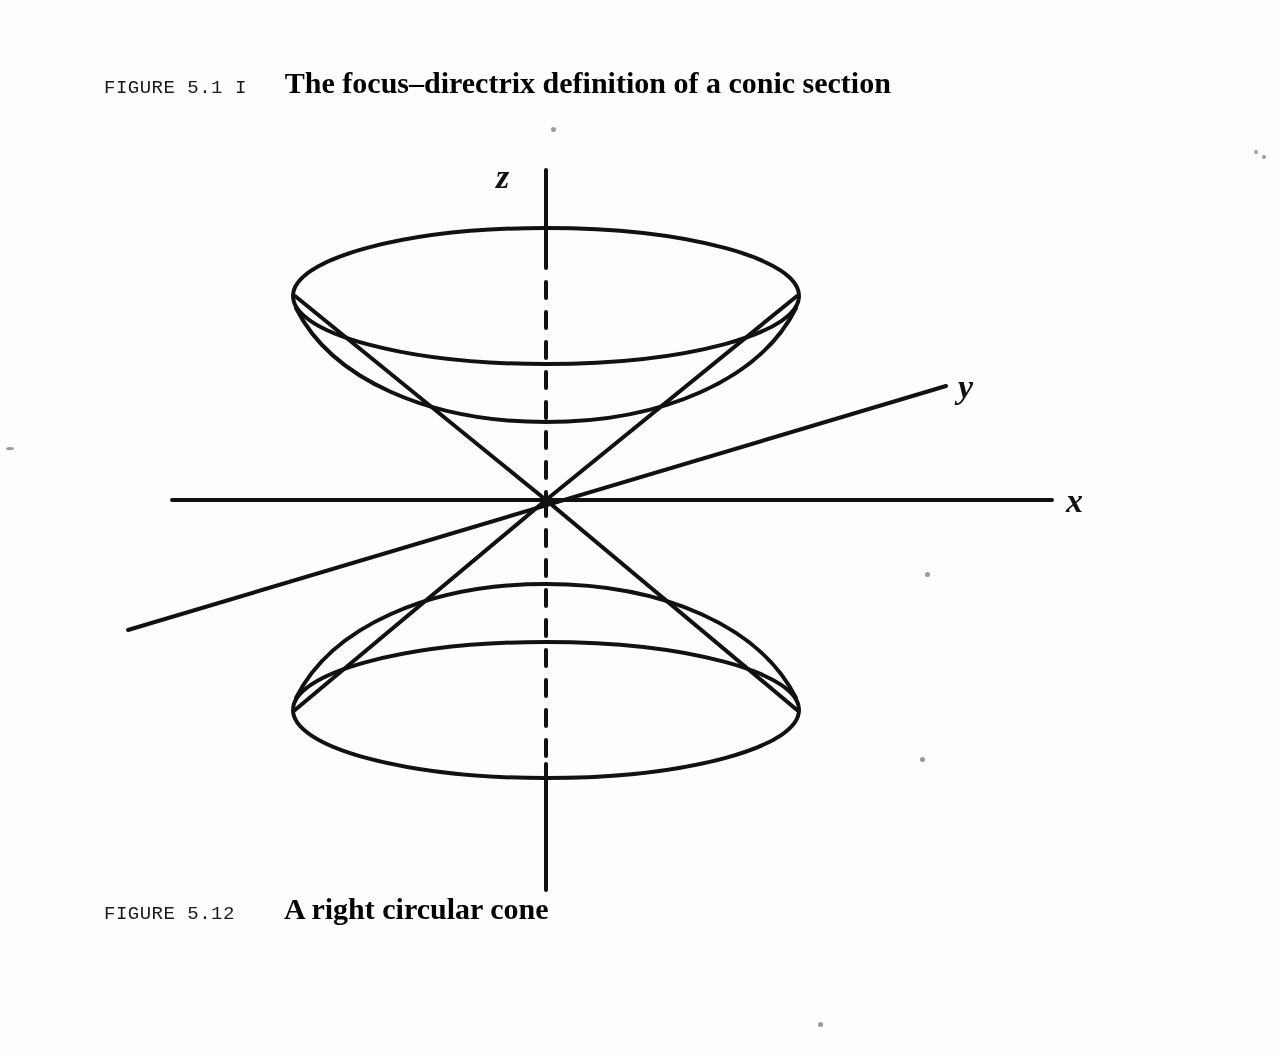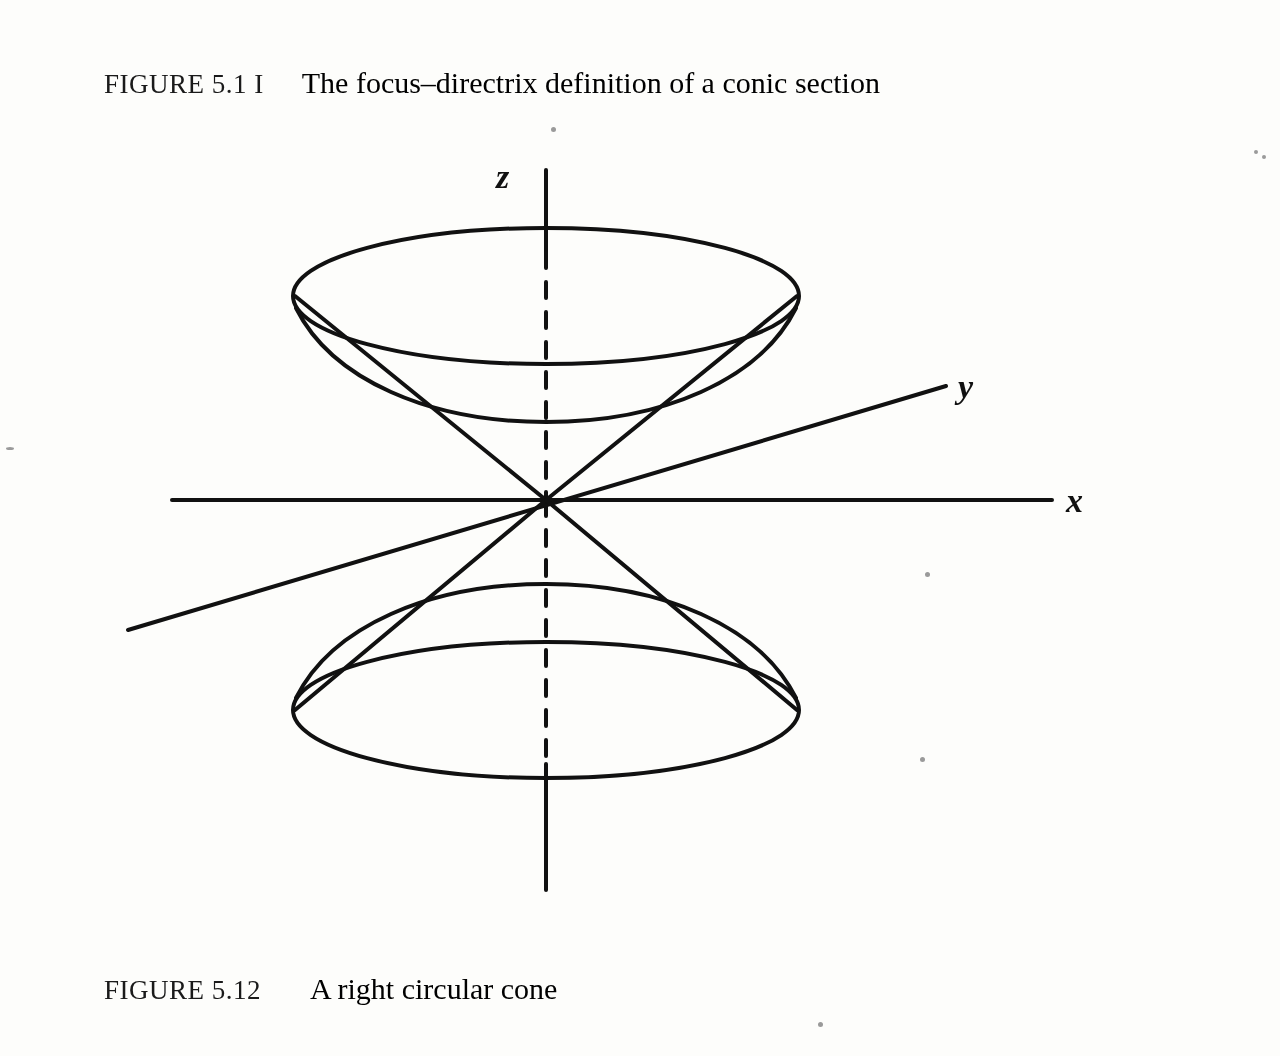--- a/index.html
+++ b/index.html
@@ -23,41 +23,41 @@
   }
 
   
   .caption {
     position: absolute;
     display: flex;
     align-items: baseline;
     white-space: nowrap;
   }
   .caption .fig-label {
-    font-family: Liberation Serif, serif;
-    font-size: 27px;
+    font-family: Liberation Mono, monospace;
+    font-size: 19px;
     letter-spacing: 0.5px;
     color: #1a1a1a;
   }
   .caption .fig-title {
     font-family: "Liberation Serif", serif;
-    font-weight: normal;
+    font-weight: bold;
     font-size: 30px;
     color: #000000;
   }
 
   #caption-top {
     left: 104px;
     top: 66px;
   }
   #caption-top .fig-title { margin-left: 38px; }
 
   #caption-bottom {
     left: 104px;
-    top: 972px;
+    top: 892px;
   }
   #caption-bottom .fig-title { margin-left: 49px; }
 
   
   #cone-figure {
     position: absolute;
     left: 100px;
     top: 130px;
     width: 1080px;
     height: 790px;

